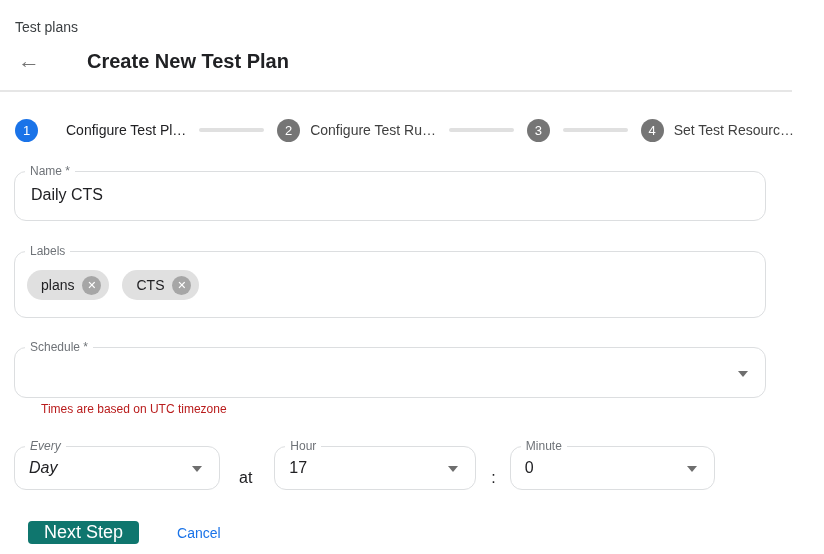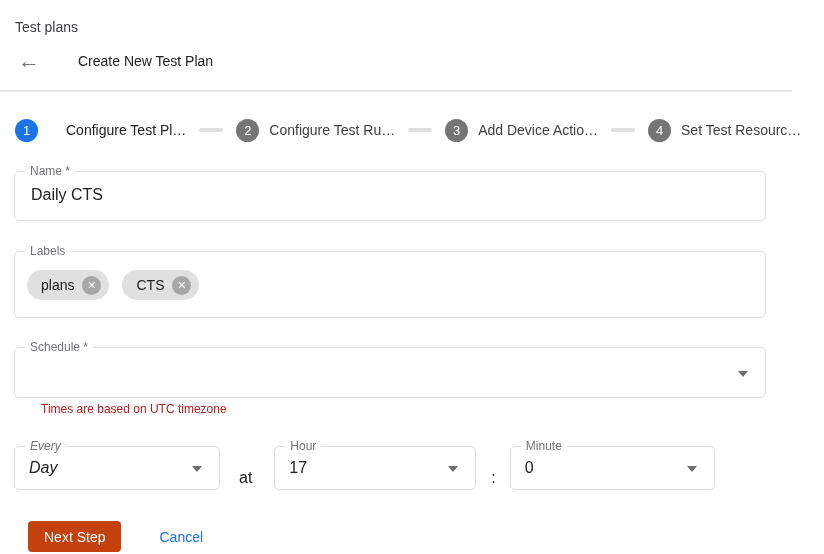--- a/index.html
+++ b/index.html
@@ -23,24 +23,24 @@
   }
   .back-btn {
     width: 28px; height: 28px;
     border: none; background: transparent;
     color: #757575;
     font-size: 22px; line-height: 28px;
     cursor: pointer;
     padding: 0;
   }
   .page-title {
-    margin-left: 35px;
-    font-size: 14px;
+    margin-left: 44px;
+    font-size: 20px;
     color: #202124;
-    font-weight: 400;
+    font-weight: 700;
   }
   .header-divider {
     margin-top: 15px;
     width: 792px;
     height: 2px;
     background: #e6e6e6;
   }
 
   
   .stepper {
@@ -82,21 +82,21 @@
     margin: 0 13px;
     min-width: 24px;
   }
 
   
   .form-area { margin: 0 0 0 14px; width: 752px; }
 
   .mat-field {
     position: relative;
     border: 1px solid #dcdee0;
-    border-radius: 5px;
+    border-radius: 12px;
     background: #ffffff;
   }
   .mat-field .flabel {
     position: absolute;
     top: -8px;
     left: 10px;
     background: #ffffff;
     padding: 0 5px;
     font-size: 12px;
     color: #6f7378;
@@ -177,27 +177,27 @@
   .joiner.at { margin-left: 19px; margin-right: 22px; }
   .joiner.colon { margin-left: 15px; margin-right: 14px; }
 
   
   .actions-row {
     display: flex;
     align-items: center;
     margin: 31px 0 0 14px;
   }
   .primary-btn {
-    height: 31px;
+    height: 23px;
     padding: 0 16px;
-    background: #c2410c;
+    background: #0f766e;
     color: #ffffff;
     border: none;
     border-radius: 4px;
-    font-size: 14px;
+    font-size: 18px;
     font-family: inherit;
     cursor: pointer;
   }
   .text-btn {
     margin-left: 38px;
     background: transparent;
     border: none;
     color: #1a73e8;
     font-size: 14px;
     font-family: inherit;
@@ -223,21 +223,20 @@
     <div class="step-label">Configure Test Pl…</div>
   </div>
   <div class="step-connector"></div>
   <div class="step inactive">
     <div class="step-circle">2</div>
     <div class="step-label">Configure Test Ru…</div>
   </div>
   <div class="step-connector"></div>
   <div class="step inactive">
     <div class="step-circle">3</div>
-    <div class="step-label">Add Device Actio…</div>
   </div>
   <div class="step-connector"></div>
   <div class="step inactive">
     <div class="step-circle">4</div>
     <div class="step-label">Set Test Resourc…</div>
   </div>
 </div>
 
 <div class="form-area">
 

